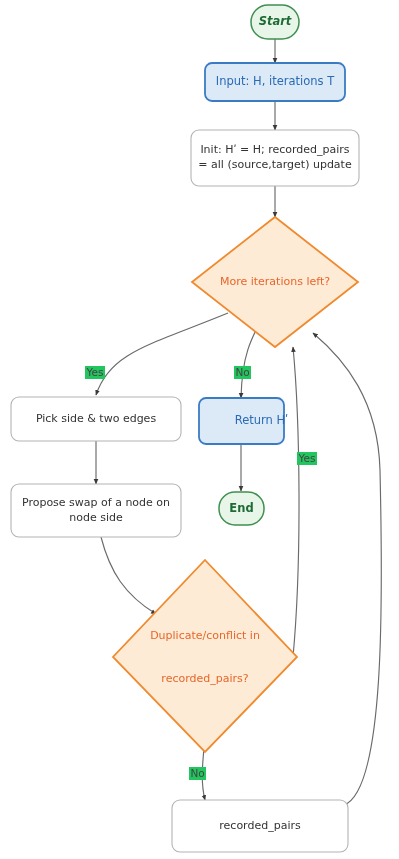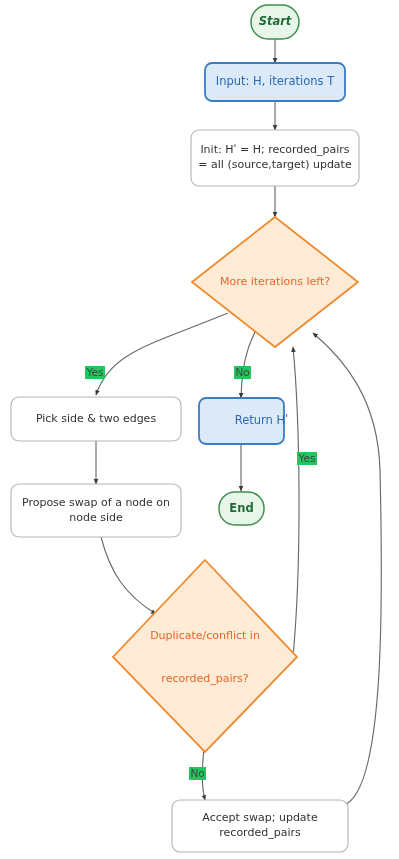--- a/index.html
+++ b/index.html
@@ -136,21 +136,20 @@
   <span>Propose swap of a node on</span>
   <span>node side</span>
 </div>
 
 <div class="node-label lbl-decision" style="left:123px; top:637px; width:164px; height:42px; flex-direction:column;gap:28px;">
   <span>Duplicate/conflict in</span>
   <span>recorded_pairs?</span>
 </div>
 
 <div class="node-label lbl-process" style="left:172px; top:800px; width:176px; height:52px; flex-direction:column;">
-  <span>Accept swap; update</span>
   <span>recorded_pairs</span>
 </div>
 
 <div class="node-label lbl-io" style="left:199px; top:398px; width:85px; height:46px;margin-left:20px;">Return Hʹ</div>
 
 <div class="node-label lbl-terminal" style="left:219px; top:492px; width:45px; height:33px;">End</div>
 
 <div class="edge-label" style="left:85px; top:366px;">Yes</div>
 
 <div class="edge-label" style="left:234px; top:366px;">No</div>

